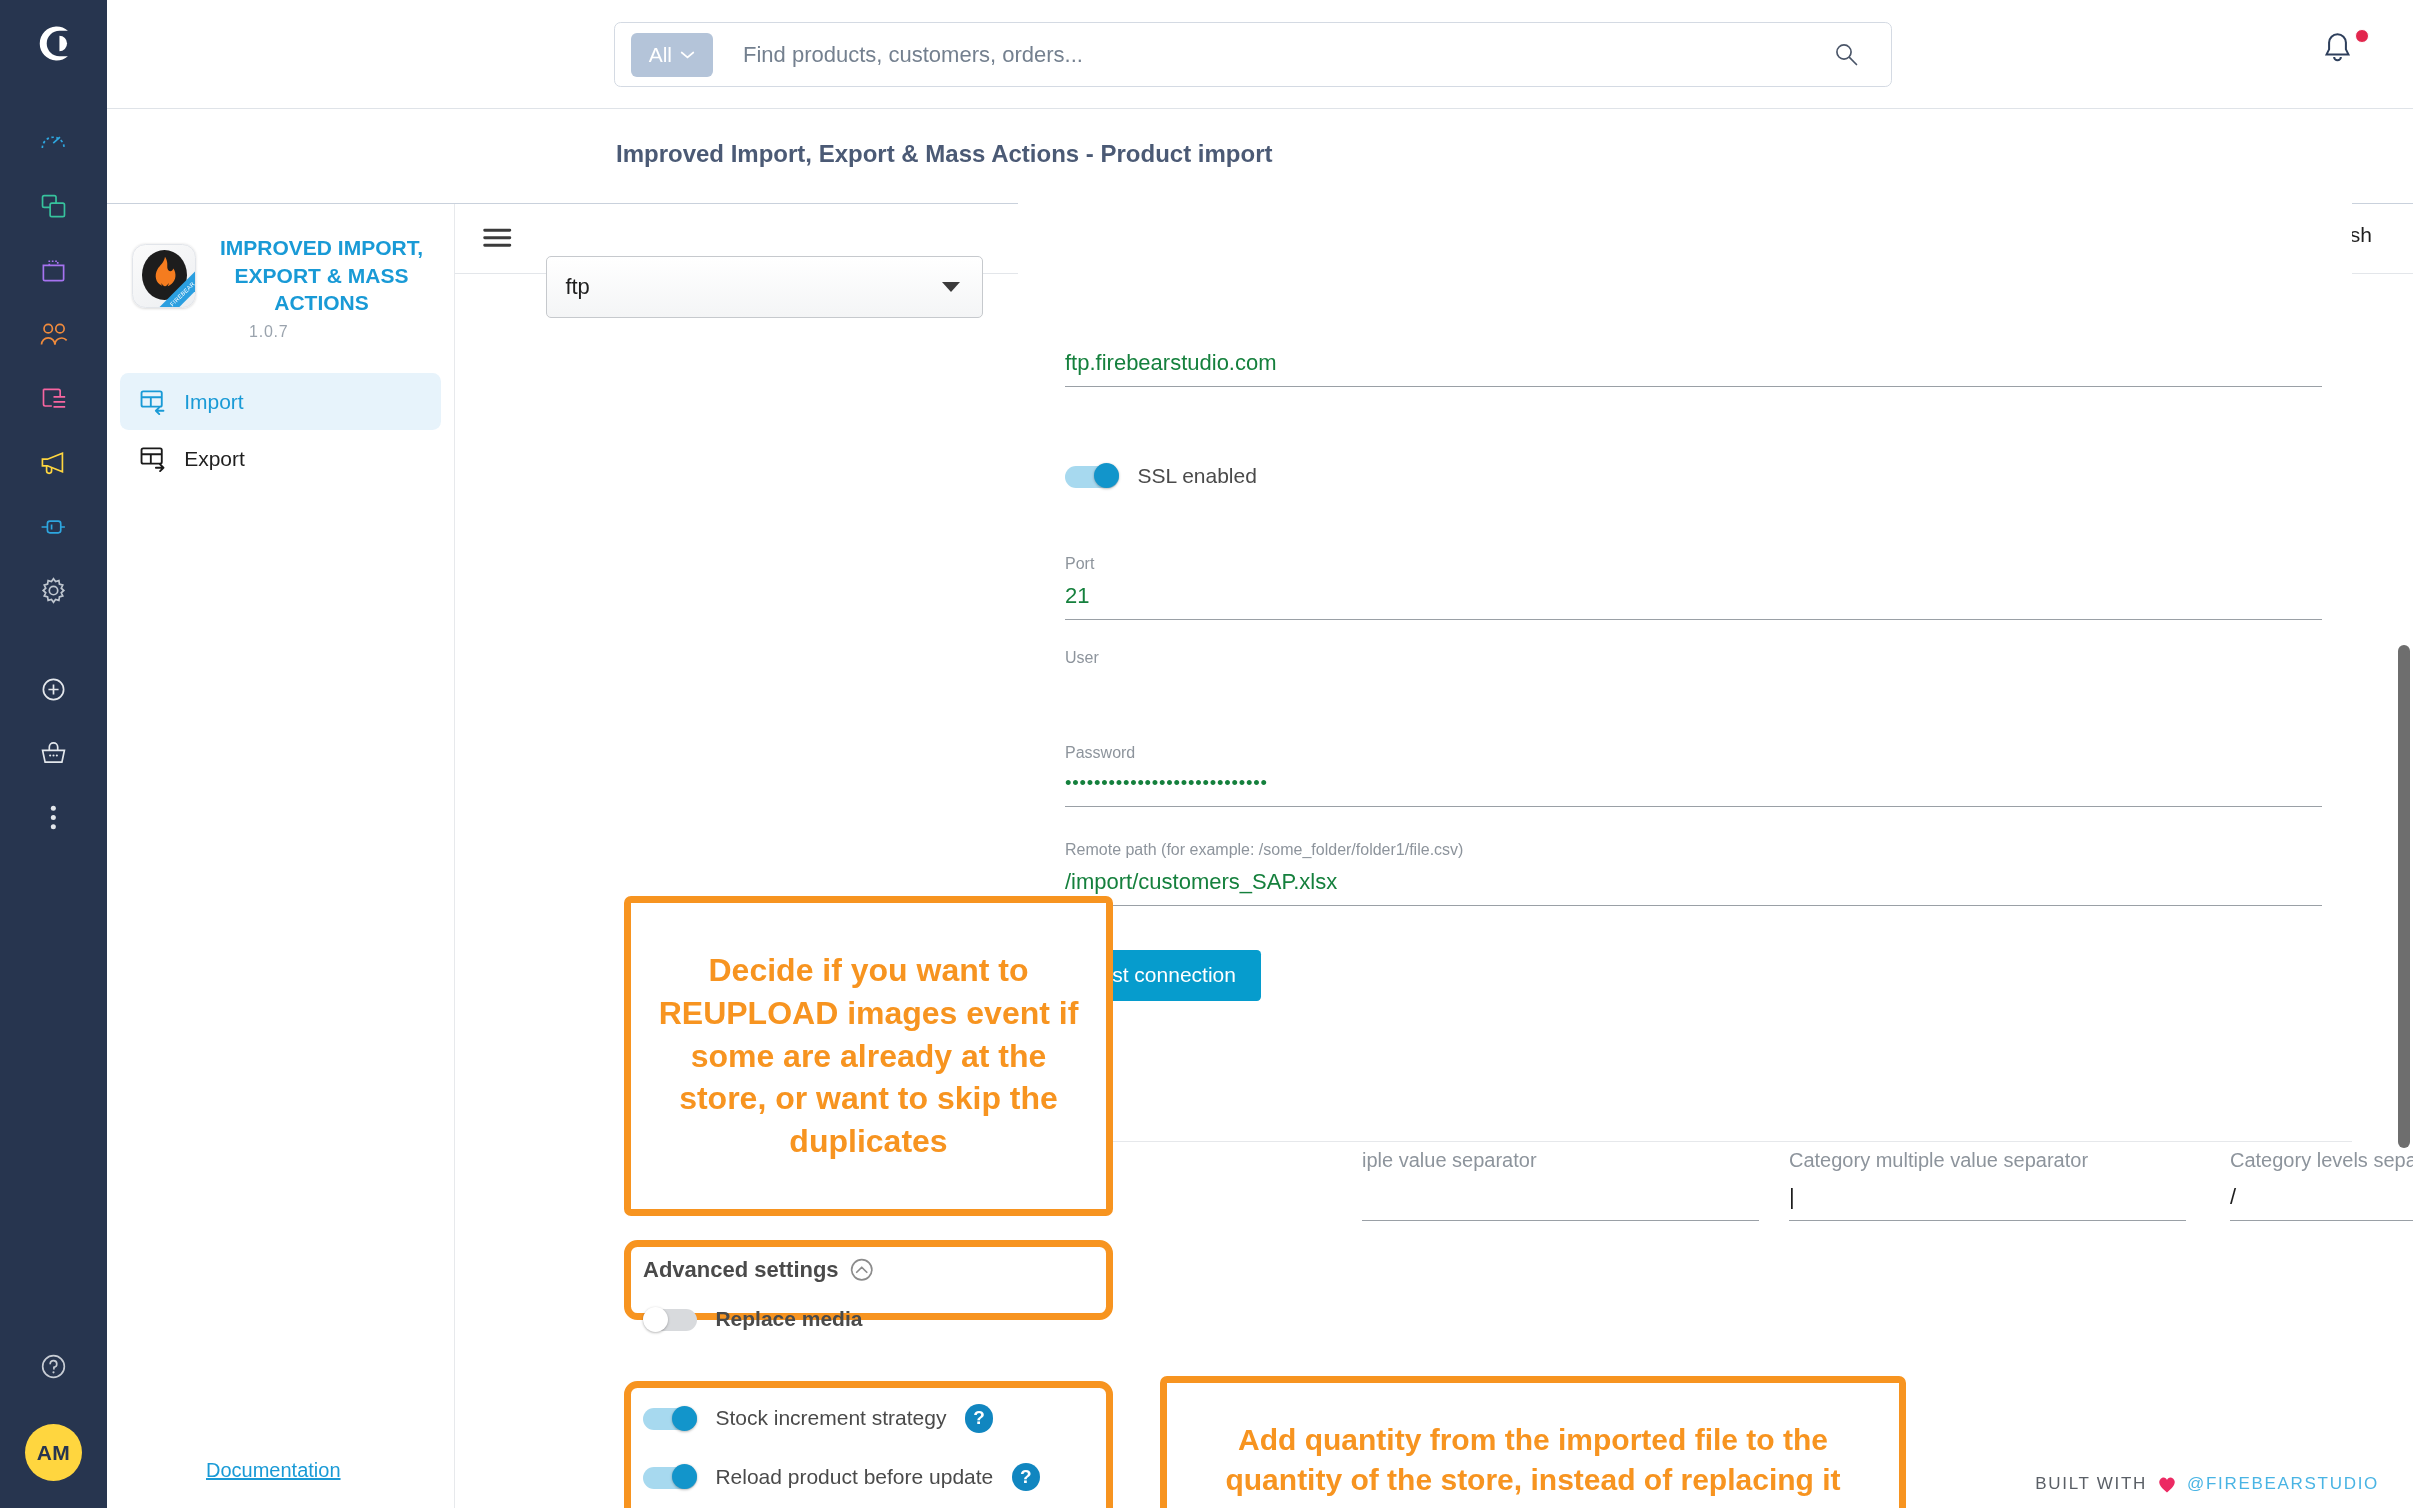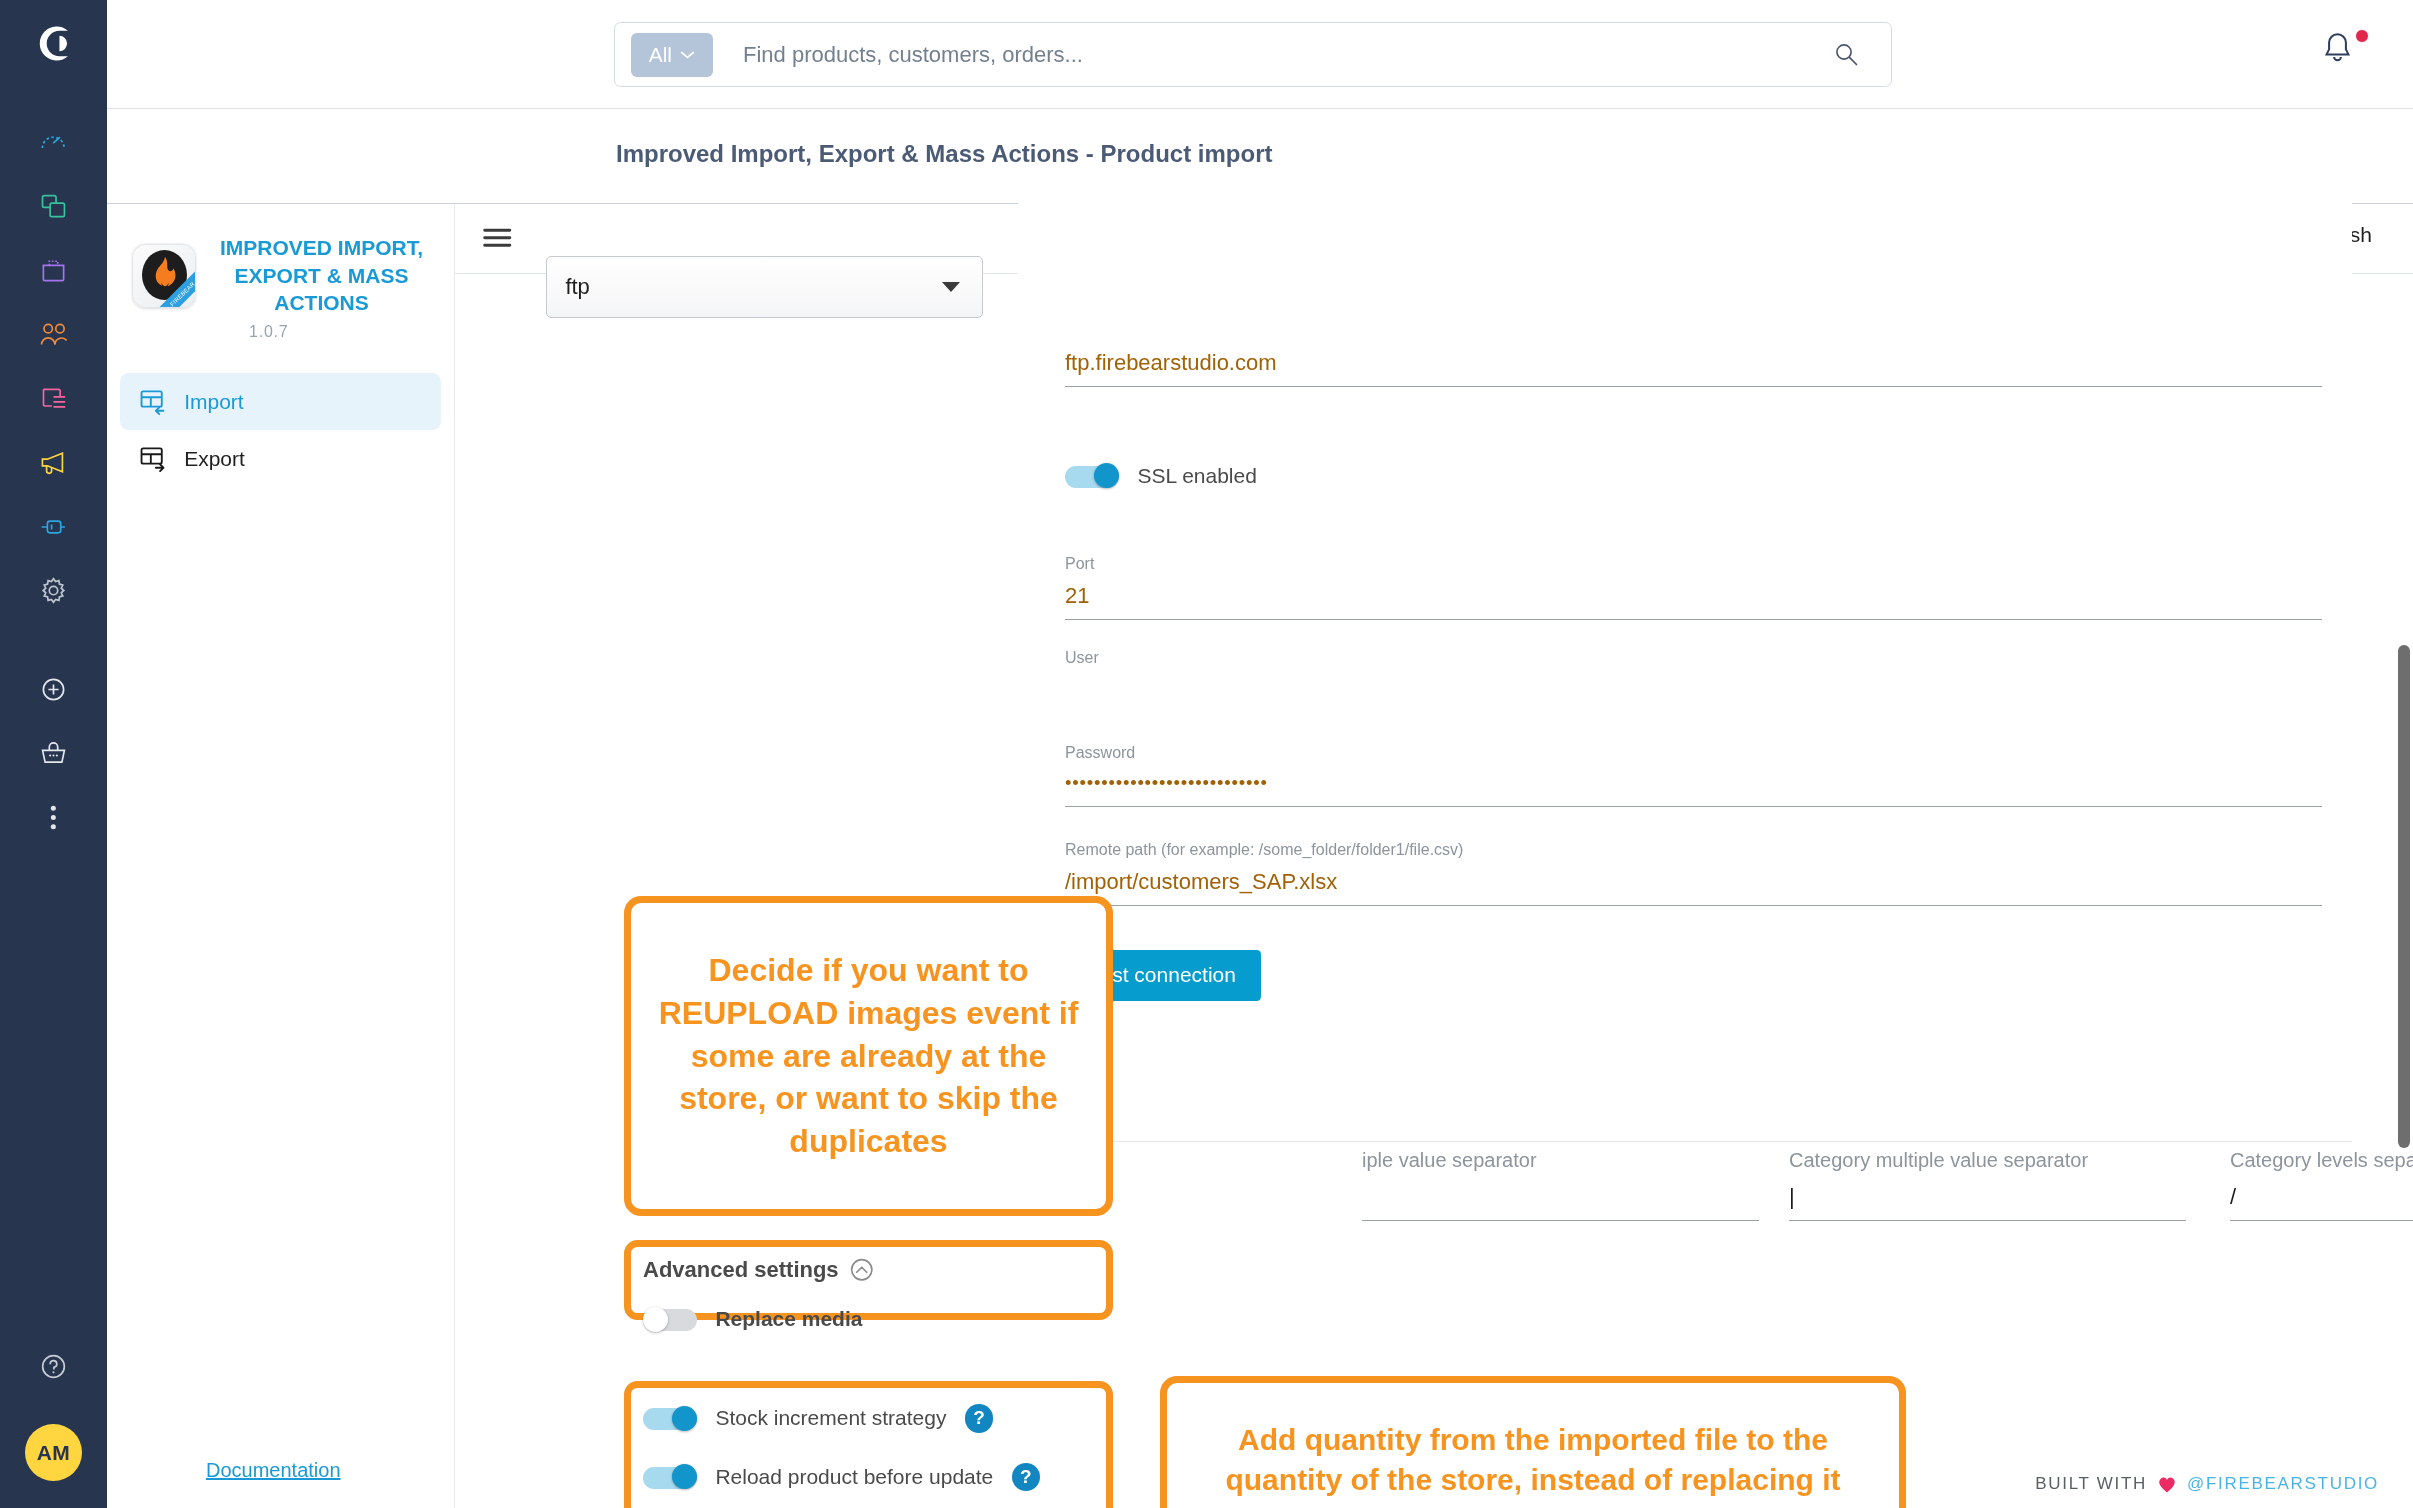--- a/index.html
+++ b/index.html
@@ -203,21 +203,21 @@
   
   #conn-card {
     position: absolute; left: 563px; top: -75px;
     width: 1334px; height: 943px;
     background: #fff;
     border-bottom: 0.8px solid #e6e8eb;
   }
   .fld { position: absolute; left: 47px; width: 1257px; }
   .fld-label { font-size: 16px; color: #8d949c; margin-bottom: 10px; }
   .fld-value {
-    font-size: 22px; color: #a16207;
+    font-size: 22px; color: #15803d;
     padding-bottom: 10px; border-bottom: 0.8px solid #9aa0a6;
     min-height: 35px;
   }
   .fld-value.password { letter-spacing: 0.8px; font-size: 18.4px; }
 
   
   .switch { width: 54px; height: 25px; position: relative; flex: 0 0 auto; cursor: pointer; }
   .switch .track {
     position: absolute; left: 0; top: 2.5px;
     width: 54px; height: 22px; border-radius: 11px;
@@ -245,21 +245,21 @@
   .sep-fld { position: absolute; }
   .sep-label { font-size: 20px; color: #8d949c; margin-bottom: 11.7px; }
   .sep-value {
     font-size: 22px; color: #1d1d1d; height: 37px;
     border-bottom: 0.8px solid #9aa0a6;
   }
 
   
   .callout {
     position: absolute;
-    border: 7.5px solid #f79420; border-radius: 17px;
+    border: 7.5px solid #f79420; border-radius: 7px;
     background: #fff; z-index: 40;
     display: flex; align-items: center; justify-content: center;
     text-align: center;
     color: #f79420; font-weight: 700;
   }
   #callout-reupload {
     left: 517px; top: 692px; width: 489px; height: 320px;
     font-size: 32px; line-height: 1.34; padding: 0 25px;
   }
   #callout-quantity {

